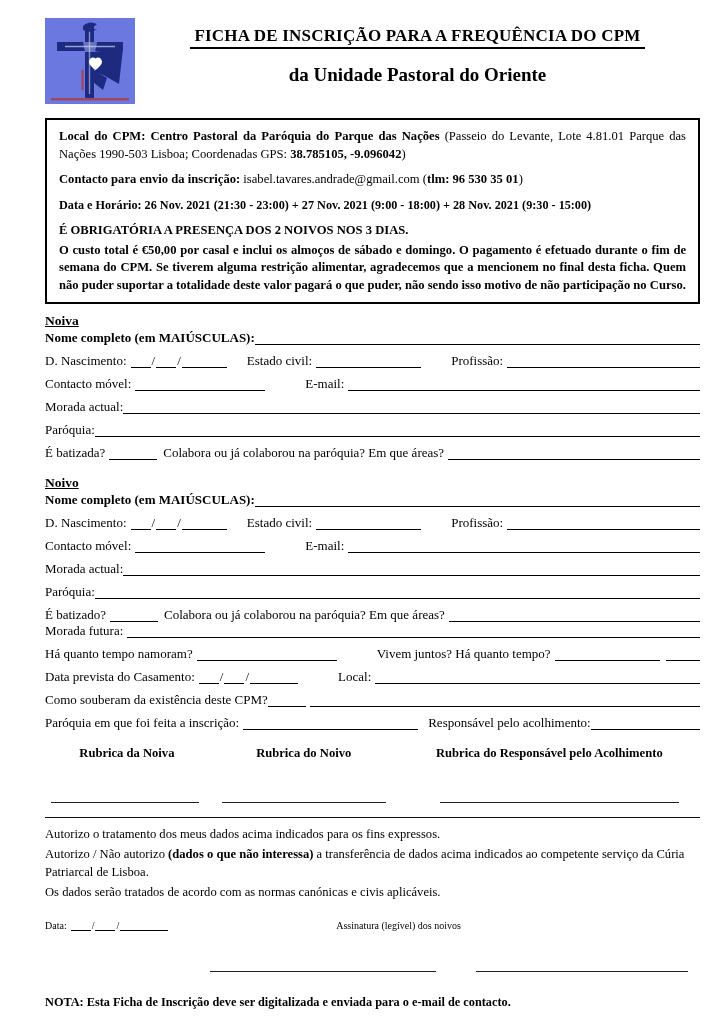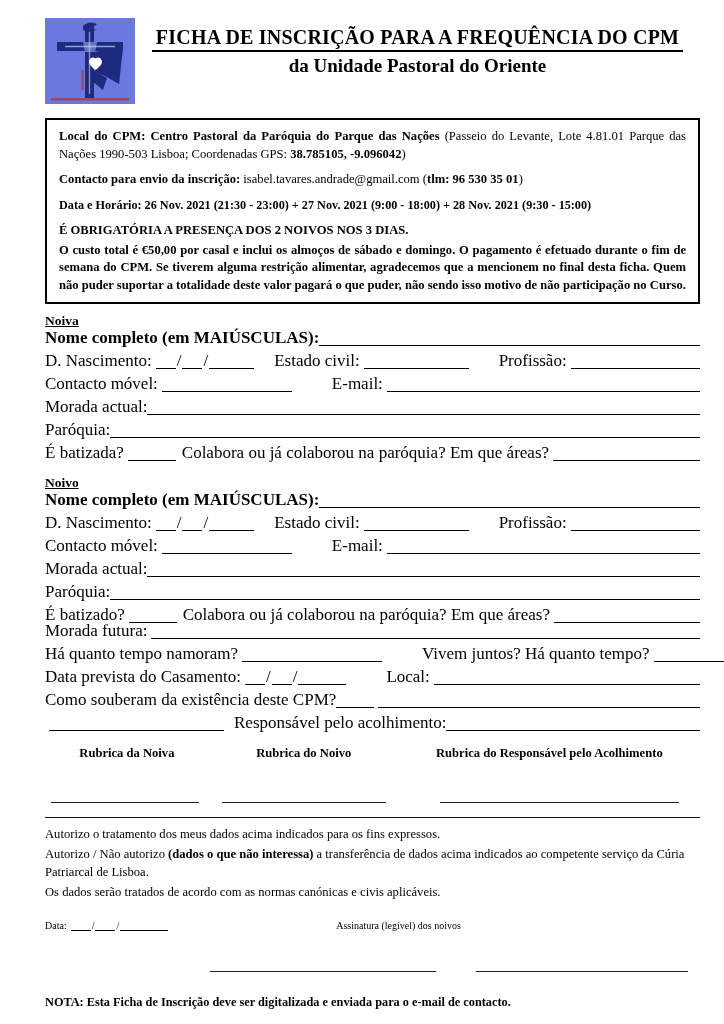--- a/index.html
+++ b/index.html
@@ -12,48 +12,48 @@
     overflow:hidden;
     box-sizing:border-box;
     padding:16px 24px 0 45px;
   }
   
   .hdr{display:flex;align-items:flex-start;height:96px;}
   .logo{width:90px;height:86px;flex:0 0 auto;margin-top:2px;}
   .hdr-titles{flex:1;text-align:center;padding-top:10px;}
   .title{
     display:inline-block;
-    font-size:20px;font-weight:bold;
+    font-size:17px;font-weight:bold;
     border-bottom:2.5px solid #000;
     padding:0 4px 1px 4px;
     letter-spacing:.2px;
     white-space:nowrap;
   }
-  .subtitle{font-size:19px;font-weight:bold;margin-top:3px;}
+  .subtitle{font-size:19px;font-weight:bold;margin-top:15px;}
   
   .box{
     border:2px solid #000;
     margin-top:6px;
     padding:8px 12px 8px 12px;
     font-size:12.6px;
     line-height:1.4;
   }
   .box p{margin:0 0 8px 0;text-align:justify;}
   .box p:last-child{margin-bottom:0;}
   .b{font-weight:bold;}
   .schedule{white-space:nowrap;font-size:12.2px;}
   
   .sec-head{
     font-size:13.5px;font-weight:bold;text-decoration:underline;
     margin-top:9px;line-height:15px;
   }
   .row{
-    display:flex;align-items:center;
+    display:flex;align-items:flex-start;
     margin-top:7px;
-    font-size:17px;line-height:16px;
+    font-size:13px;line-height:16px;
     white-space:nowrap;
   }
   .lbl{flex:0 0 auto;}
   .lbl.b{font-weight:bold;}
   .blank{
     display:inline-block;flex:0 0 auto;
     border-bottom:1.2px solid #000;height:14px;
   }
   .fill{flex:1 1 auto;border-bottom:1.2px solid #000;height:14px;}
   .slash{flex:0 0 auto;padding:0 1px;}
@@ -222,20 +222,21 @@
       <span class="blank w48"></span>
     <span class="lbl g40">Local:</span>
       <span class="fill g4"></span>
   </div>
   <div class="row">
     <span class="lbl">Como souberam da existência deste CPM?</span>
       <span class="blank w38"></span>
       <span class="fill g4"></span>
   </div>
   <div class="row">
+    <span class="lbl">Paróquia em que foi feita a inscrição:</span>
       <span class="blank w175 g4"></span>
     <span class="lbl g10">Responsável pelo acolhimento:</span>
       <span class="fill"></span>
   </div>
 
   <div class="rub-row">
     <span class="rub1">Rubrica da Noiva</span>
     <span class="rub2">Rubrica do Noivo</span>
     <span class="rub3">Rubrica do Responsável pelo Acolhimento</span>
   </div>

